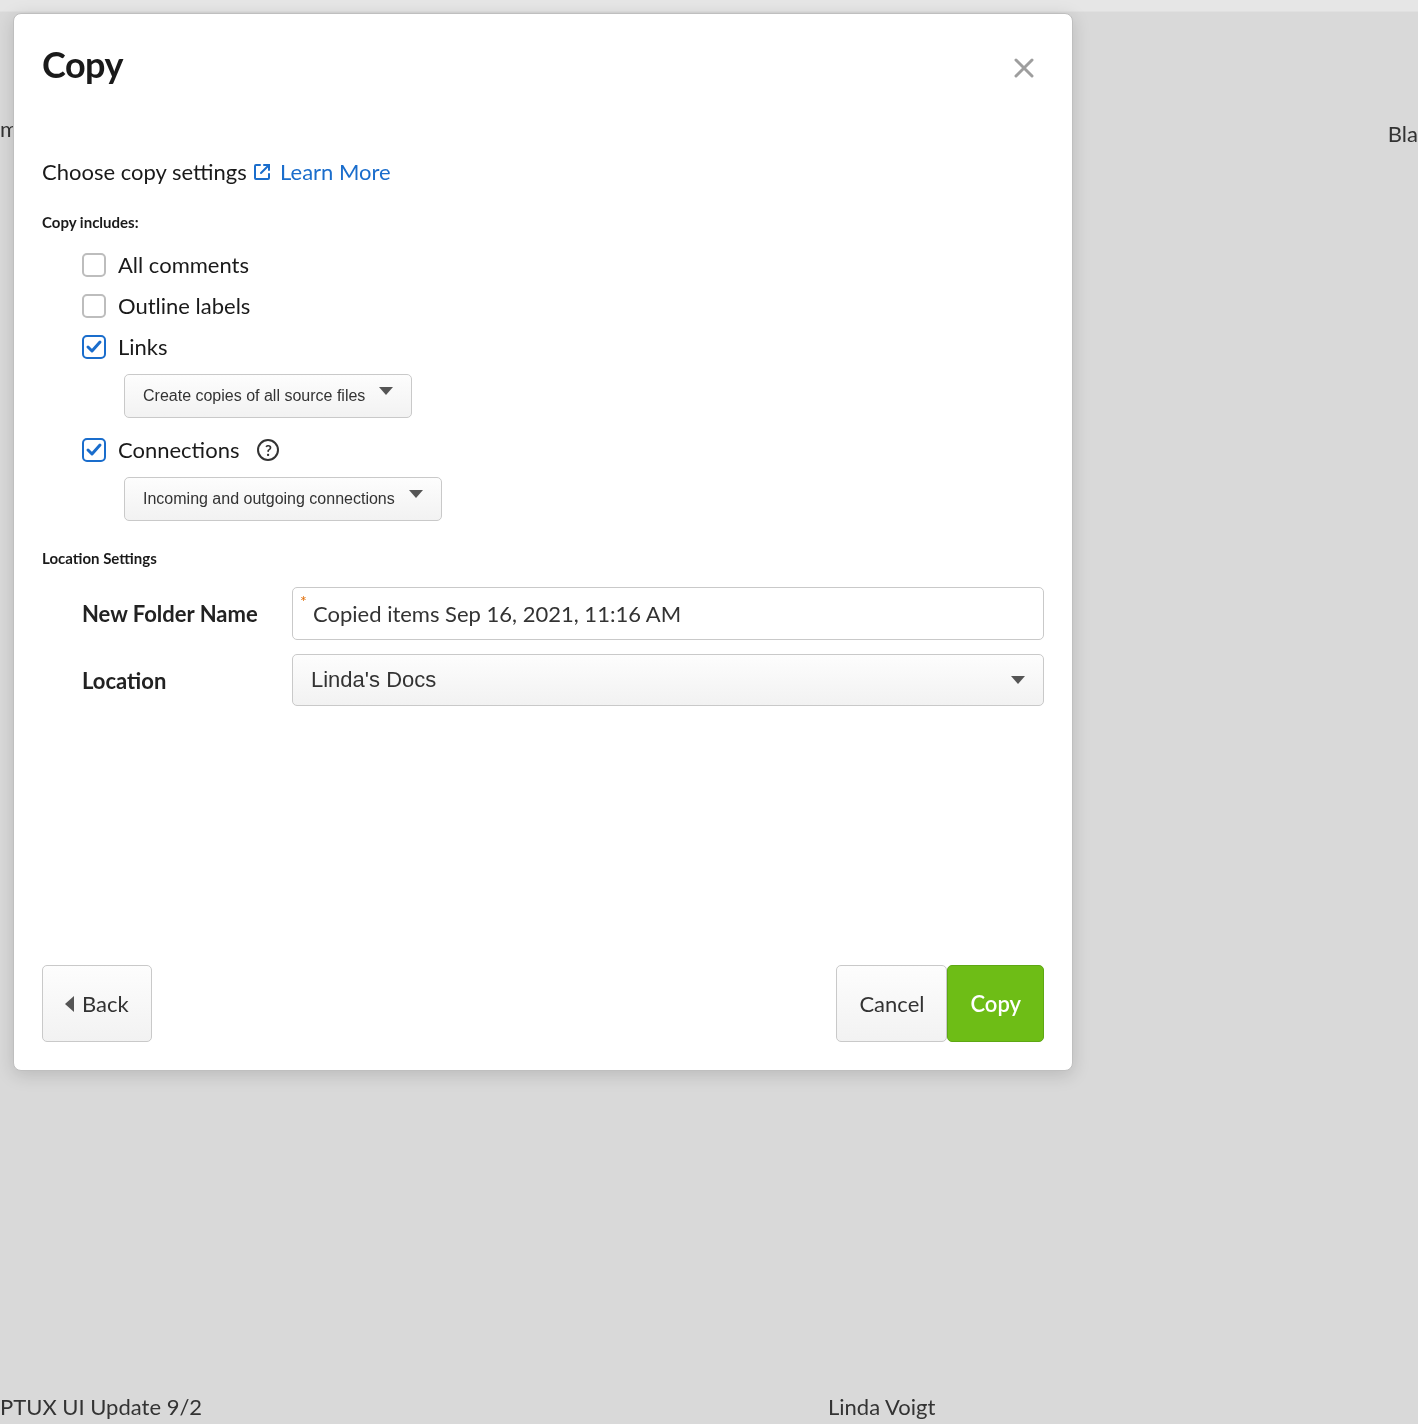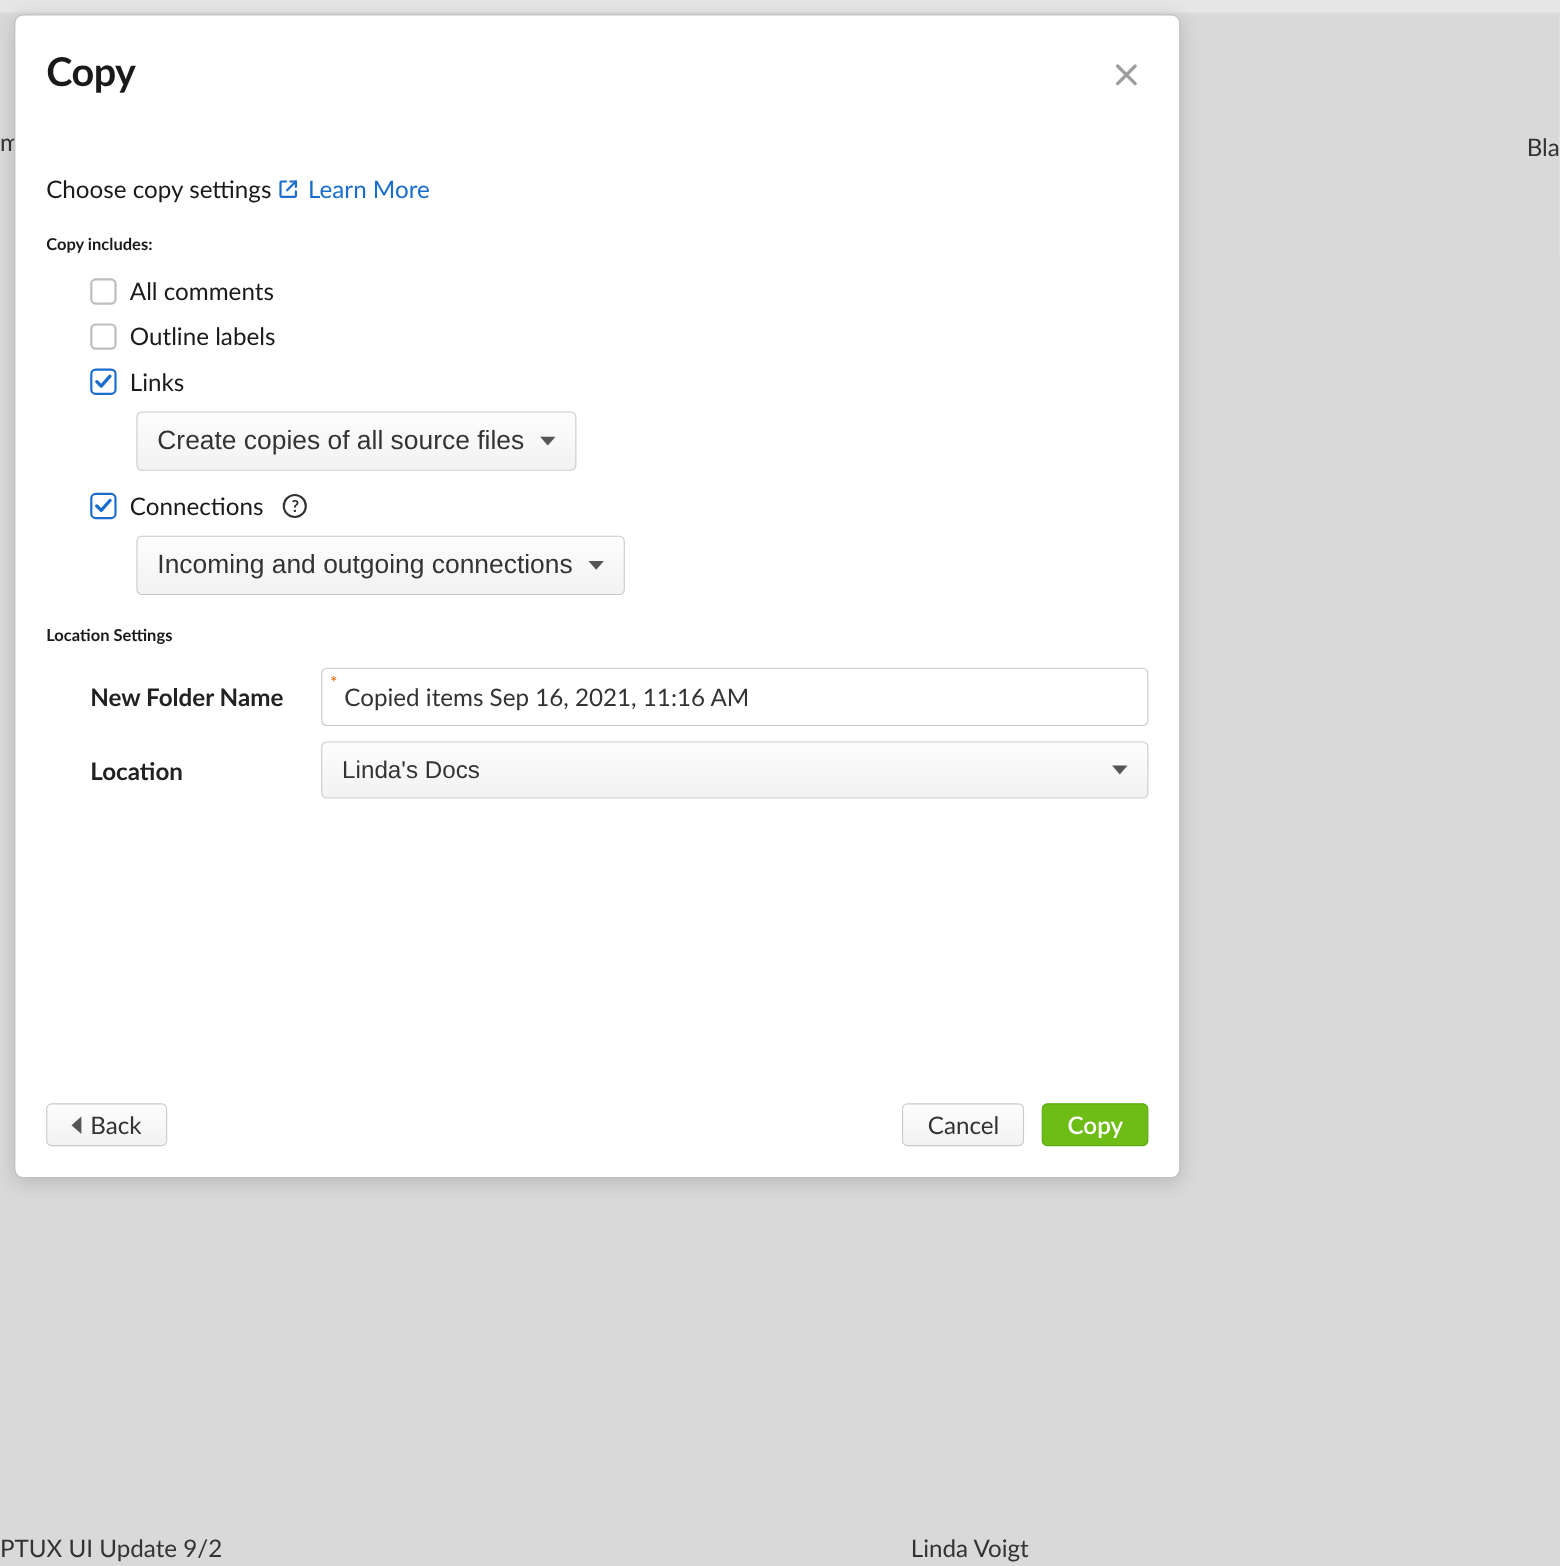--- a/index.html
+++ b/index.html
@@ -55,23 +55,23 @@
     border-radius:5px;
     background:#fff;
     display:flex; align-items:center; justify-content:center;
     cursor:pointer;
   }
   .checkbox.checked { border-color:#1a6dcc; }
   .checkbox.checked svg { display:block; }
   .checkbox svg { display:none; }
   .sub-dropdown { margin: 10px 0 18px 42px; }
   .dropdown-btn {
-    display:inline-flex; align-items:center; gap:14px;
+    display:inline-flex; align-items:flex-start; gap:14px;
     padding: 12px 18px;
-    font-size:24px;
+    font-size:16px;
     background: linear-gradient(#fdfdfd,#f2f2f2);
     border:1px solid #c9c9c9;
     border-radius:5px;
     cursor:pointer;
     color:#333;
   }
   .caret { width:0;height:0;border-left:7px solid transparent;border-right:7px solid transparent;border-top:8px solid #555;}
   .help-icon {
     width:22px;height:22px;border:2px solid #333;border-radius:50%;
     display:inline-flex;align-items:center;justify-content:center;
@@ -103,38 +103,38 @@
     cursor:pointer;
     color:#333;
     gap:26px;
   }
   .footer {
     display:flex; justify-content:space-between; align-items:center;
     padding: 20px 28px 28px 28px;
   }
   .btn {
     display:inline-flex; align-items:center; gap:8px;
-    padding: 5px 22px;
+    padding: 24px 22px;
     font-size:22px;
     border-radius:5px;
     cursor:pointer;
     font-family:inherit;
   }
   .btn-secondary {
     background: linear-gradient(#fdfdfd,#f2f2f2);
     border:1px solid #c9c9c9;
     color:#333;
   }
   .btn-primary {
     background:#6ebd16;
     border:1px solid #5ea813;
     color:#fff;
     font-weight:600;
   }
-  .footer-right { display:flex; gap:16px; }
+  .footer-right { display:flex; }
   .chev-left { width:0;height:0;border-top:8px solid transparent;border-bottom:8px solid transparent;border-right:9px solid #555;}
 </style>
 </head>
 <body>
 
 <div class="bg-strip" style="top:0;height:12px;background:#e6e6e6;"></div>
 <div class="bg-text" style="left:0;top:115px;">m</div>
 <div class="bg-text" style="right:0;top:88px;margin-top:32px;">Bla</div>
 <div class="bg-text" style="left:0;bottom:4px;margin-top:36px;">PTUX UI Update 9/2</div>
 <div class="bg-text" style="left:828px;bottom:4px;">Linda Voigt</div>

